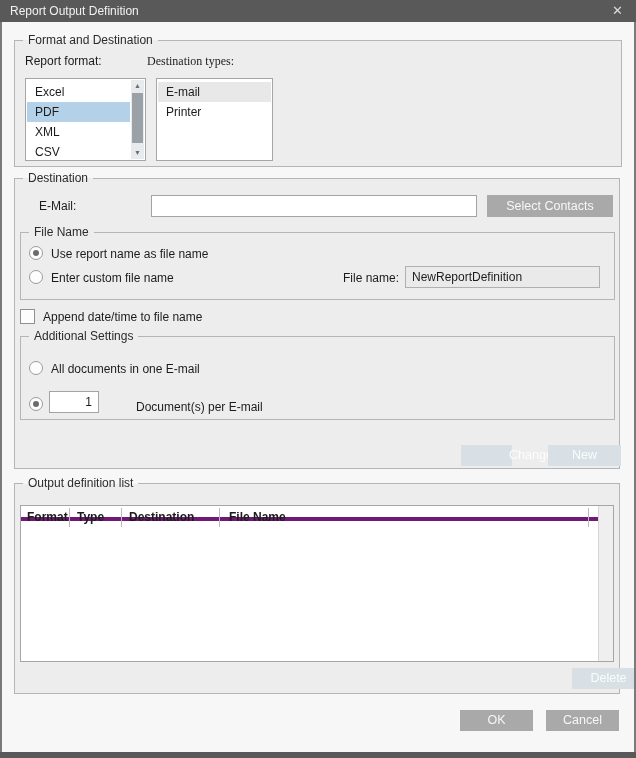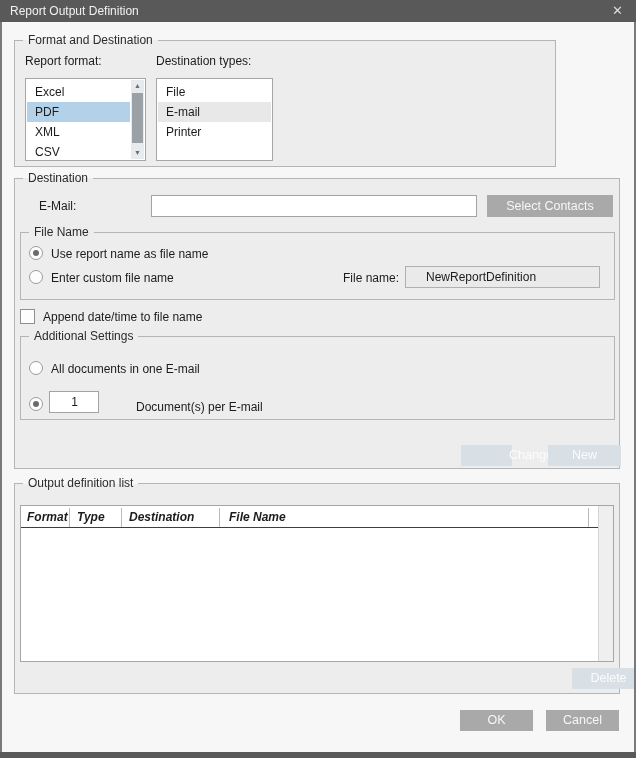--- a/index.html
+++ b/index.html
@@ -24,74 +24,73 @@
   .items.pad-sb { padding-right:14px; }
   .item.sel-blue { background:#b3d2e9; }
   .item.sel-gray { background:#e8e8e8; }
 
   .scrollbar { position:absolute; top:1px; right:1px; bottom:1px; width:13px; background:#e7ebee; }
   .sb-btn { position:absolute; left:0; width:13px; height:12px; font-size:7px; color:#6e6e6e; text-align:center; line-height:12px; }
   .sb-btn.up { top:0; }
   .sb-btn.down { bottom:0; }
   .sb-thumb { position:absolute; left:1px; right:1px; top:13px; height:50px; background:#9aa1a7; }
 
-  input.txt { position:absolute; border:1px solid #a3a3a3; background:#ffffff; font-size:12px; color:#1c1c1c; padding:0 20px; outline:none; }
+  input.txt { position:absolute; border:1px solid #a3a3a3; background:#ffffff; font-size:12px; color:#1c1c1c; padding:0 6px; outline:none; }
   input.txt.dim { background:#eaeaea; border-color:#b0b0b0; }
   input.txt.num { text-align:right; }
 
   .btn { position:absolute; font-size:12.5px; text-align:center; cursor:default; }
   .btn.active { background:#a9a9a9; color:#f7f7f7; }
   .btn.disabled { background:#d9e0e5; color:#fafcfd; }
 
   .radio { position:absolute; width:14px; height:14px; border-radius:50%; border:1px solid #9b9b9b; background:#fdfdfd; }
   .radio.sel::after { content:""; position:absolute; left:3px; top:3px; width:6px; height:6px; border-radius:50%; background:#6b6b6b; }
   .checkbox { position:absolute; width:15px; height:15px; border:1px solid #8f8f8f; background:#fdfdfd; }
 
   .table { position:absolute; background:#ffffff; border:1px solid #a6a6a6; }
-  .thead { position:absolute; left:0; right:15px; top:0; height:22px; background:#ffffff; border-bottom:1px solid #701a75;font-style:italic; }
+  .thead { position:absolute; left:0; right:15px; top:0; height:15px; background:#ffffff; border-bottom:4px solid #701a75; }
   .th { position:absolute; top:4px; font-size:12px; font-weight:bold; color:#1c1c1c; white-space:nowrap; }
   .tdiv { position:absolute; top:2px; height:19px; width:1px; background:#bcbcbc; }
   .gutter { position:absolute; top:0; right:0; bottom:0; width:15px; background:#efefef; border-left:1px solid #d6d6d6; }
   .tbody { position:absolute; left:0; right:15px; top:24px; bottom:0; background:#ffffff; }
 </style>
 </head>
 <body>
 
 <div class="window">
 
   <div class="titlebar">
     <span class="title">Report Output Definition</span>
     <span class="close">✕</span>
   </div>
   <div class="edge-l"></div>
   <div class="edge-r"></div>
   <div class="bottombar"></div>
 
-  <div class="group" style="left:14px; top:40px; width:542px; height:127px;">
+  <div class="group" style="left:14px; top:40px; width:608px; height:127px;">
     <span class="legend outer">Format and Destination</span>
 
     <div class="lbl" style="left:10px; top:13px;">Report format:</div>
     <div class="listbox" style="left:10px; top:37px; width:121px; height:83px;">
       <div class="items pad-sb">
         <div class="item">Excel</div>
         <div class="item sel-blue">PDF</div>
         <div class="item">XML</div>
         <div class="item">CSV</div>
       </div>
       <div class="scrollbar">
         <div class="sb-btn up">▲</div>
         <div class="sb-thumb"></div>
         <div class="sb-btn down">▼</div>
       </div>
     </div>
 
-    <div class="lbl" style="left:141px; top:13px;">Destination types:</div>
+    <div class="lbl" style="left:132px; top:13px;font-family:Liberation Serif, serif;">Destination types:</div>
     <div class="listbox" style="left:141px; top:37px; width:117px; height:83px;">
       <div class="items">
-        <div class="item">File</div>
         <div class="item sel-gray">E-mail</div>
         <div class="item">Printer</div>
       </div>
     </div>
   </div>
 
   <div class="group" style="left:14px; top:178px; width:606px; height:291px;">
     <span class="legend outer">Destination</span>
 
     <div class="lbl" style="left:14px; top:20px;margin-left:10px;">E-Mail:</div>

